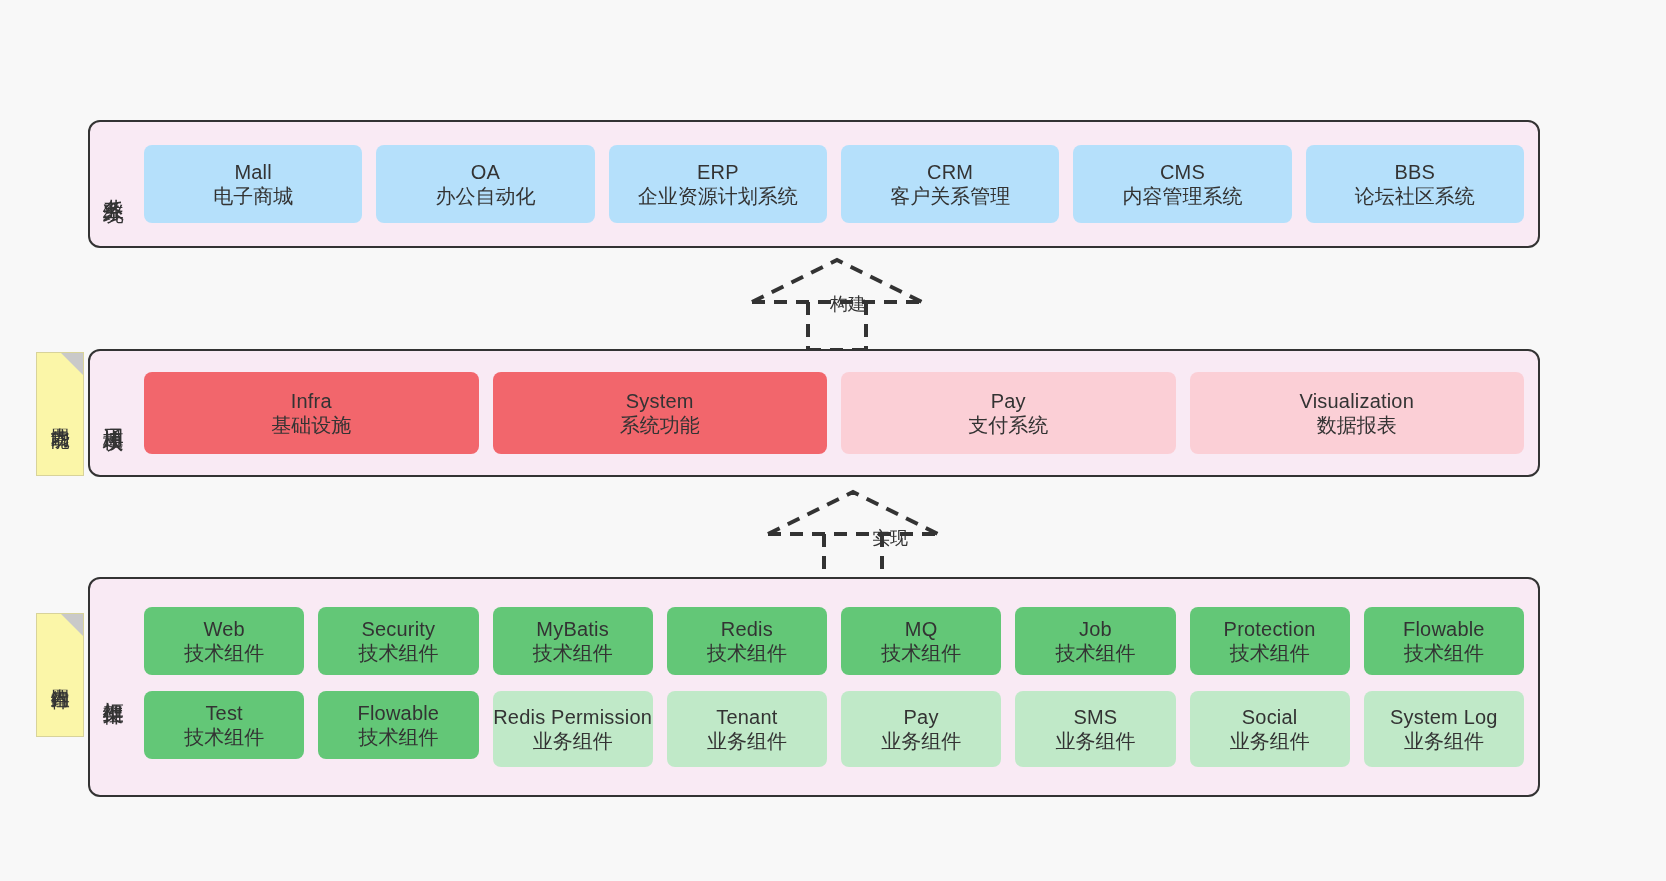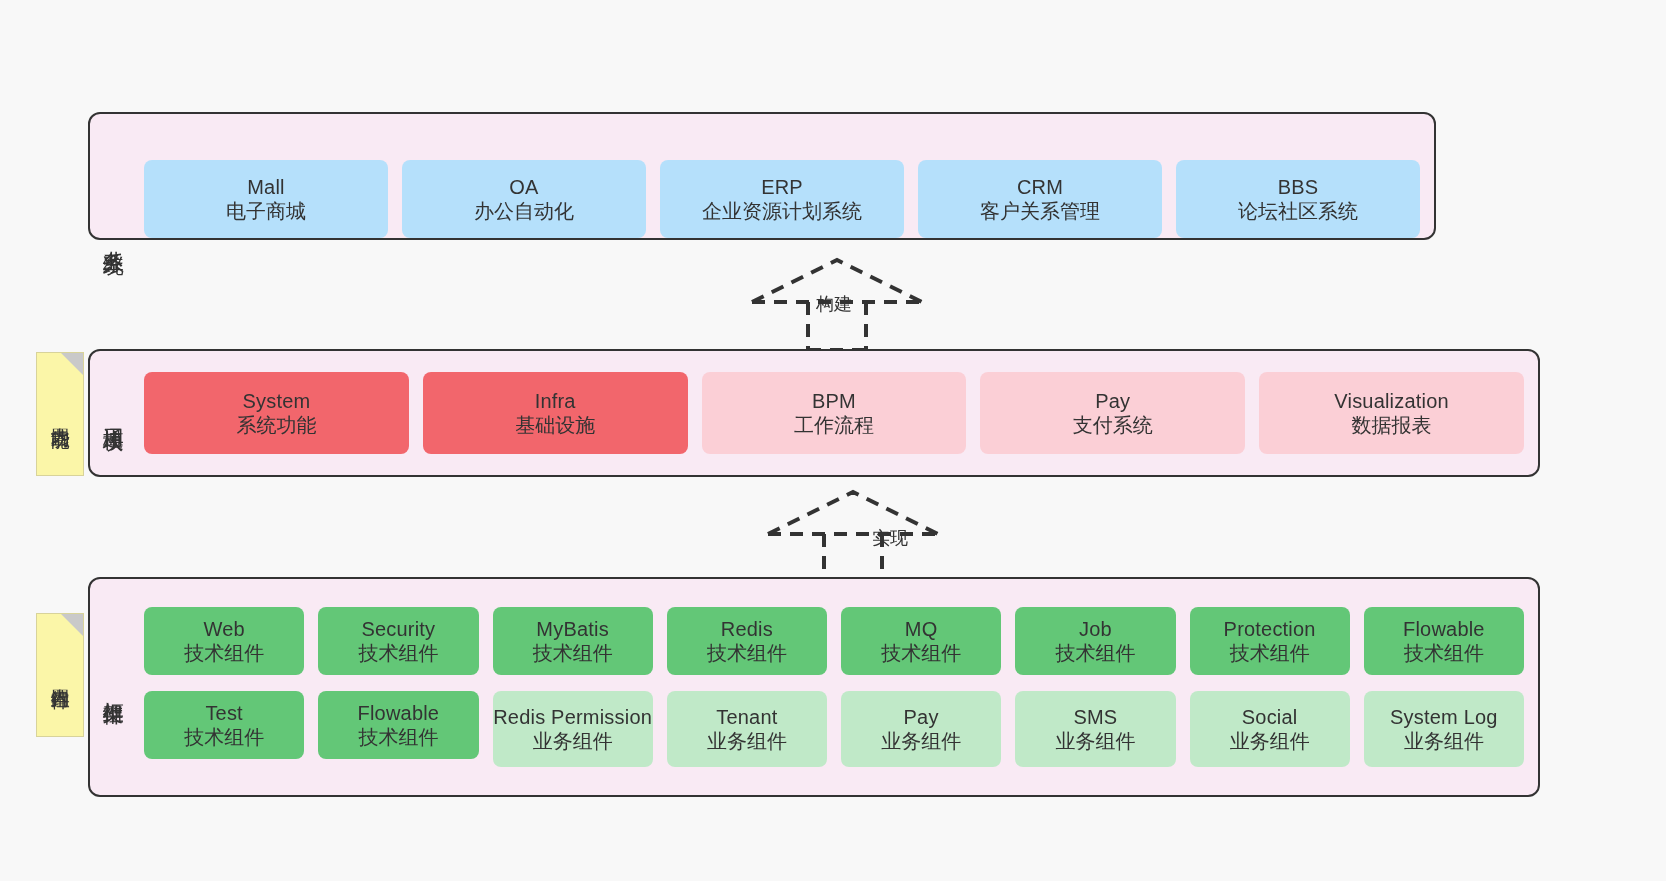--- a/index.html
+++ b/index.html
@@ -89,21 +89,21 @@
   .card .en {
     font-size: 20px;
     letter-spacing: 0.2px;
   }
   .card .cn {
     font-size: 20px;
     font-family: Liberation Serif, serif;
   }
 
   
-  #business-layer { left: 88px; top: 112px; width: 1348px; height: 128px; align-items: flex-end; }
+  #business-layer { left: 88px; top: 120px; width: 1452px; height: 128px; }
   .card.biz { background: #b5e0fb; height: 78px; }
 
   
   #module-layer { left: 88px; top: 349px; width: 1452px; height: 128px; }
   .card.mod-strong { background: #f2666c; height: 82px; }
   .card.mod-light  { background: #fbcfd6; height: 82px; }
 
   
   #framework-layer { left: 88px; top: 577px; width: 1452px; height: 220px; }
   .card.fw-tech { background: #63c777; height: 68px; }
@@ -154,21 +154,21 @@
   .connector svg { display: block; }
 
   .connector-label {
     position: absolute;
     font-size: 18px;
     color: #333333;
     background: transparent;
     white-space: nowrap;
     user-select: none;
   }
-  #connector-build .connector-label   { left: 74px; top: 40px; }
+  #connector-build .connector-label   { left: 88px; top: 40px; }
   #connector-realize .connector-label { left: 72px; top: 42px; margin-left: 42px; }
 </style>
 </head>
 <body>
 
 <div id="canvas">
 
   <div class="layer" id="business-layer">
     <div class="layer-title">业务系统</div>
     <div class="layer-body">
@@ -186,20 +186,24 @@
       <div class="card biz">
         <span class="en">ERP</span>
         <span class="cn">企业资源计划系统</span>
       </div>
 
       <div class="card biz">
         <span class="en">CRM</span>
         <span class="cn">客户关系管理</span>
       </div>
 
+      <div class="card biz">
+        <span class="en">CMS</span>
+        <span class="cn">内容管理系统</span>
+      </div>
 
       <div class="card biz">
         <span class="en">BBS</span>
         <span class="cn">论坛社区系统</span>
       </div>
 
     </div>
   </div>
 
   <div class="connector" id="connector-build">
@@ -211,33 +215,29 @@
       <path d="M66 98 L124 98" stroke="#333333" stroke-width="4" stroke-dasharray="13 9" fill="none"></path>
     </svg>
     <span class="connector-label">构建</span>
   </div>
 
   <div class="layer" id="module-layer">
     <div class="layer-title">通用模块</div>
     <div class="layer-body">
 
       <div class="card mod-strong">
+        <span class="en">Infra</span>
+        <span class="cn">基础设施</span>
+      </div>
+
+      <div class="card mod-strong">
         <span class="en">System</span>
         <span class="cn">系统功能</span>
       </div>
 
-      <div class="card mod-strong">
-        <span class="en">Infra</span>
-        <span class="cn">基础设施</span>
-      </div>
-
-      <div class="card mod-light">
-        <span class="en">BPM</span>
-        <span class="cn">工作流程</span>
-      </div>
 
       <div class="card mod-light">
         <span class="en">Pay</span>
         <span class="cn">支付系统</span>
       </div>
 
 
       <div class="card mod-light">
         <span class="en">Visualization</span>
         <span class="cn">数据报表</span>

